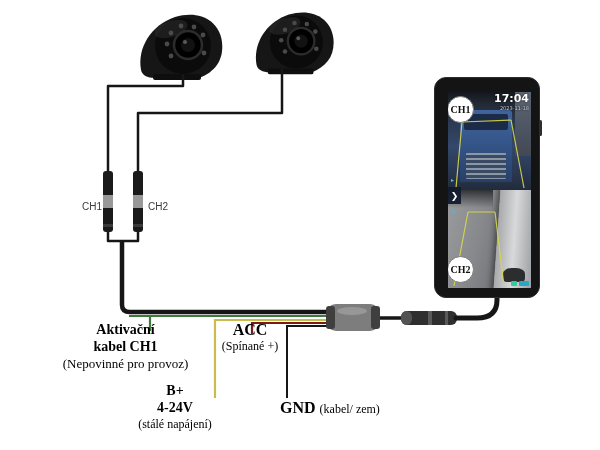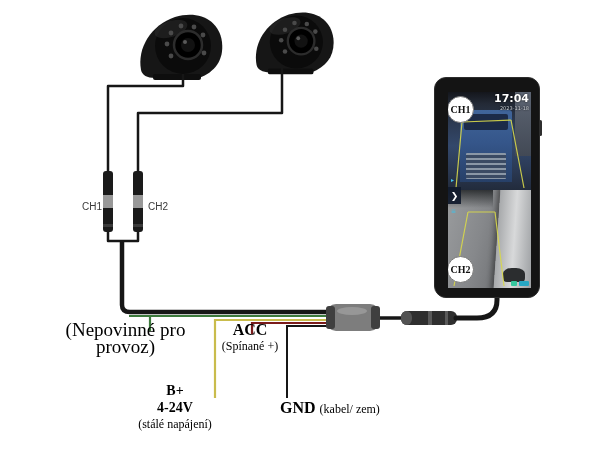--- a/index.html
+++ b/index.html
@@ -42,21 +42,21 @@
   .hud-date{font-size:5px;color:#c9ced4;line-height:6px;text-shadow:0 0 2px #000;}
   .menu-arrow{position:absolute;left:0;top:95px;width:13px;height:17px;background:rgba(16,26,44,.92);
               color:#fff;font-family:"DejaVu Sans",sans-serif;font-size:9px;display:flex;align-items:center;justify-content:center;}
   .mini-icon{position:absolute;font-family:"DejaVu Sans",sans-serif;font-size:6px;color:#3fc2e8;line-height:6px;}
   .status-icons{position:absolute;right:2px;bottom:2px;display:flex;gap:2px;align-items:flex-end;}
   .status-dot{width:6px;height:5px;border-radius:1px;}
 
   
   .wire-label{position:absolute;text-align:center;color:#000;}
   .wl-b{font-weight:bold;font-size:14px;line-height:17px;}
-  .wl-n{font-size:19px;line-height:17px;}
+  .wl-n{font-size:13px;line-height:17px;}
   .acc-t{font-weight:bold;font-size:16px;line-height:18px;}
   .acc-n{font-size:12px;line-height:14px;}
   .gnd-line{white-space:nowrap;}
   .gnd-t{font-weight:bold;font-size:16px;margin-top:16px;}
   .gnd-n{font-size:12px;}
 </style>
 </head>
 <body>
 
 <div class="stage">
@@ -176,20 +176,22 @@
         </div>
       </div>
 
       <div class="mini-icon" style="left:3px;top:85px">▸</div>
       <div class="menu-arrow">❯</div>
       <div class="mini-icon" style="left:3px;top:116px">≡</div>
     </div>
   </div>
 
   <div class="wire-label" style="left:48px;top:321px;width:155px">
+    <div class="wl-b">Aktivační</div>
+    <div class="wl-b">kabel CH1</div>
     <div class="wl-n">(Nepovinné pro provoz)</div>
   </div>
 
   <div class="wire-label" style="left:210px;top:321px;width:80px">
     <div class="acc-t">ACC</div>
     <div class="acc-n">(Spínané +)</div>
   </div>
 
   <div class="wire-label" style="left:115px;top:382px;width:120px">
     <div class="wl-b">B+</div>

